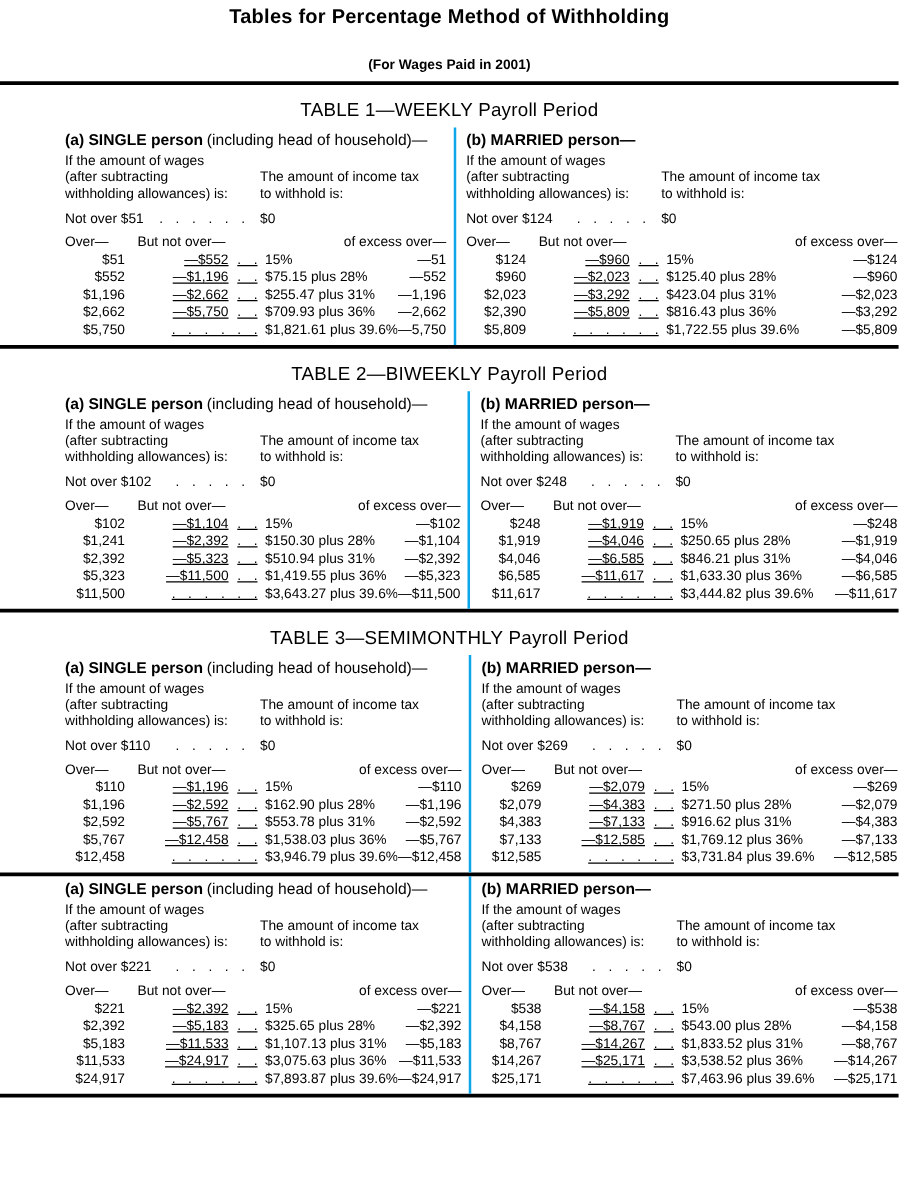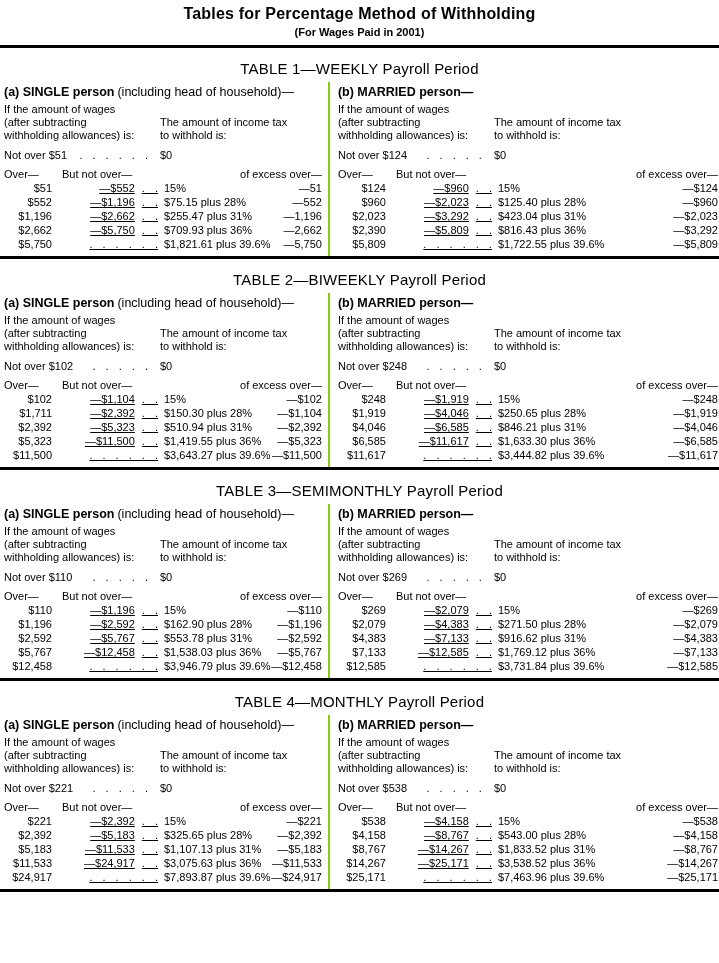--- a/index.html
+++ b/index.html
@@ -2,26 +2,26 @@
 <html><head>
 <meta charset="utf-8">
 <style>
   html,body{margin:0;padding:0;}
   body{
     width:719px;height:963px;background:#ffffff;color:#000000;
     font-family:"Liberation Sans","DejaVu Sans",sans-serif;
     font-size:11px;overflow:hidden;
   }
   .main-title{font-size:16px;font-weight:bold;text-align:center;padding-top:5px;letter-spacing:.2px;}
-  .subtitle{font-size:11px;font-weight:bold;text-align:center;padding:3px 0 7px;}
+  .subtitle{font-size:11px;font-weight:bold;text-align:center;padding:3px 0 7px;margin-top:20px;}
   .top-rule{border:none;border-top:3px solid #000;margin:0;}
   .ptable-title{font-size:15px;font-weight:normal;text-align:center;padding:12px 0 5px;letter-spacing:.2px;}
   .ptable-body{display:flex;border-bottom:3px solid #000;align-items:stretch;}
   .half{box-sizing:border-box;padding:1px 6px 5px 4px;}
-  .half-single{width:360px;border-right:2px solid #84cc16;}
+  .half-single{width:360px;border-right:2px solid #0ea5e9;margin-left:48px;}
   .half-married{width:425px;padding-left:8px;padding-right:1px;}
   .person-line{font-size:12.5px;padding:2px 0 0;white-space:nowrap;}
   .person-bold{font-weight:bold;margin-right:3px;}
   .wage-tax{display:flex;line-height:13px;padding-top:4px;}
   .wage-col{width:156px;flex:none;}
   .tax-col{padding-top:13px;}
   .notover-line{display:flex;padding:6px 0 1px;line-height:14px;}
   .notover-left{width:156px;flex:none;display:flex;justify-content:space-between;box-sizing:border-box;padding-right:12px;}
   .dots{word-spacing:7px;}
   .cols-header{display:flex;font-weight:normal;padding-top:4px;line-height:14px;white-space:nowrap;}
@@ -192,21 +192,21 @@
           <span>But not over—</span>
           <span class="h-excess">of excess over—</span>
         </div>
         <div class="data-row">
               <span class="c-over">$102</span>
               <span class="c-mid"><span>—$1,104</span><span class="dots">. .</span></span>
               <span class="c-tax">15%</span>
               <span class="c-excess">—$102</span>
             </div>
         <div class="data-row">
-              <span class="c-over">$1,711</span>
+              <span class="c-over">$1,241</span>
               <span class="c-mid"><span>—$2,392</span><span class="dots">. .</span></span>
               <span class="c-tax">$150.30 plus 28%</span>
               <span class="c-excess">—$1,104</span>
             </div>
         <div class="data-row">
               <span class="c-over">$2,392</span>
               <span class="c-mid"><span>—$5,323</span><span class="dots">. .</span></span>
               <span class="c-tax">$510.94 plus 31%</span>
               <span class="c-excess">—$2,392</span>
             </div>
@@ -399,21 +399,20 @@
               <span class="c-mid"><span></span><span class="dots">. . . . . .</span></span>
               <span class="c-tax">$3,731.84 plus 39.6%</span>
               <span class="c-excess">—$12,585</span>
             </div>
       </div>
 
     </div>
   </div>
 
   <div class="ptable">
-    <div class="ptable-title">TABLE 4—MONTHLY Payroll Period</div>
     <div class="ptable-body">
 
       <div class="half half-single">
         <div class="person-line"><span class="person-bold">(a) SINGLE person</span><span>(including head of household)—</span></div>
         <div class="wage-tax">
           <div class="wage-col">
             <div>If the amount of wages</div>
             <div>(after subtracting</div>
             <div>withholding allowances) is:</div>
           </div>

